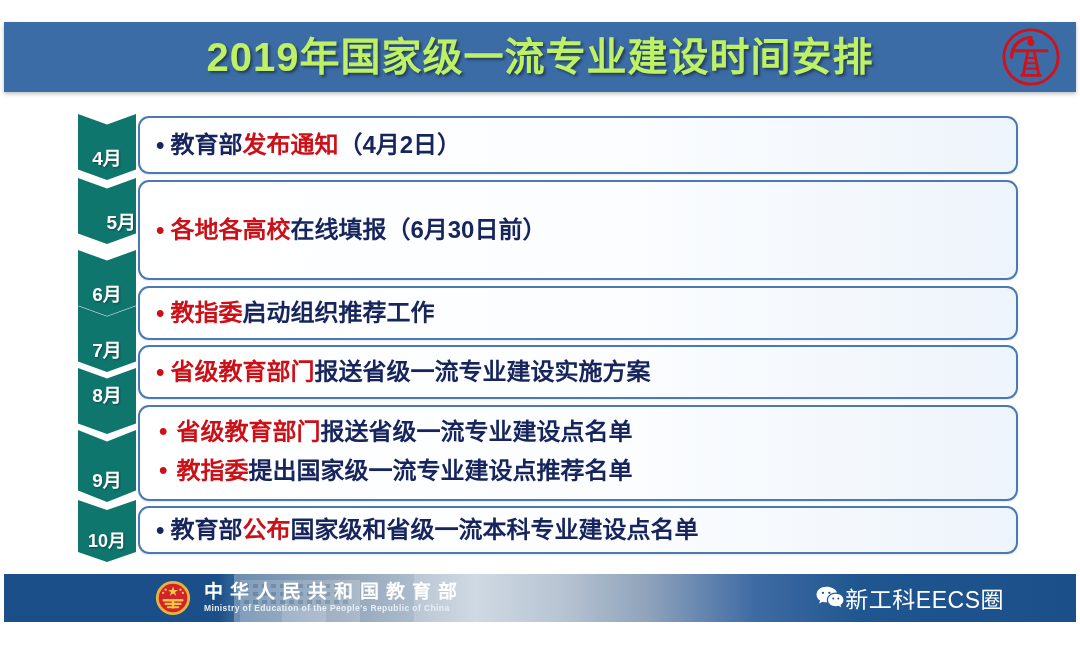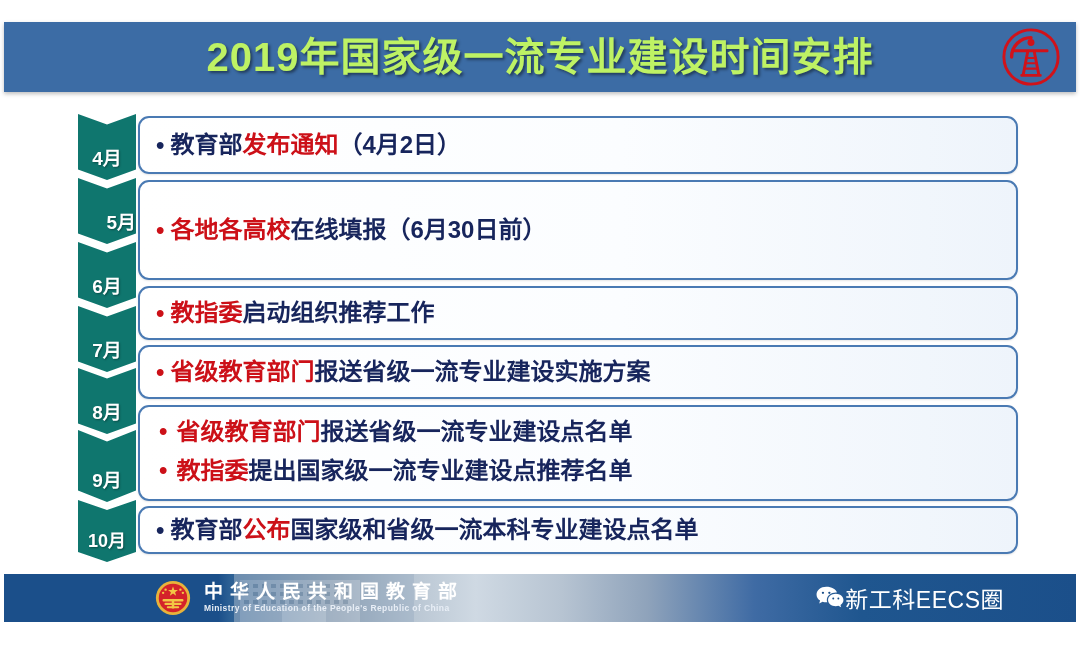--- a/index.html
+++ b/index.html
@@ -216,27 +216,27 @@
 
   <div class="timeline">
 
     <div class="chevron-rail">
       <div class="chevron" style="top:2px;height:66px;">
         <span class="chevron-label">4月</span>
       </div>
       <div class="chevron" style="top:66px;height:66px;justify-content:flex-end;">
         <span class="chevron-label">5月</span>
       </div>
-      <div class="chevron" style="top:130px;height:66px;">
+      <div class="chevron" style="top:138px;height:66px;">
         <span class="chevron-label">6月</span>
       </div>
       <div class="chevron" style="top:194px;height:66px;">
         <span class="chevron-label">7月</span>
       </div>
-      <div class="chevron" style="top:256px;height:66px;">
+      <div class="chevron" style="top:256px;height:66px;align-items:center;">
         <span class="chevron-label">8月</span>
       </div>
       <div class="chevron" style="top:318px;height:72px;">
         <span class="chevron-label">9月</span>
       </div>
       <div class="chevron" style="top:388px;height:62px;">
         <span class="chevron-label narrow">10月</span>
       </div>
     </div>
 

